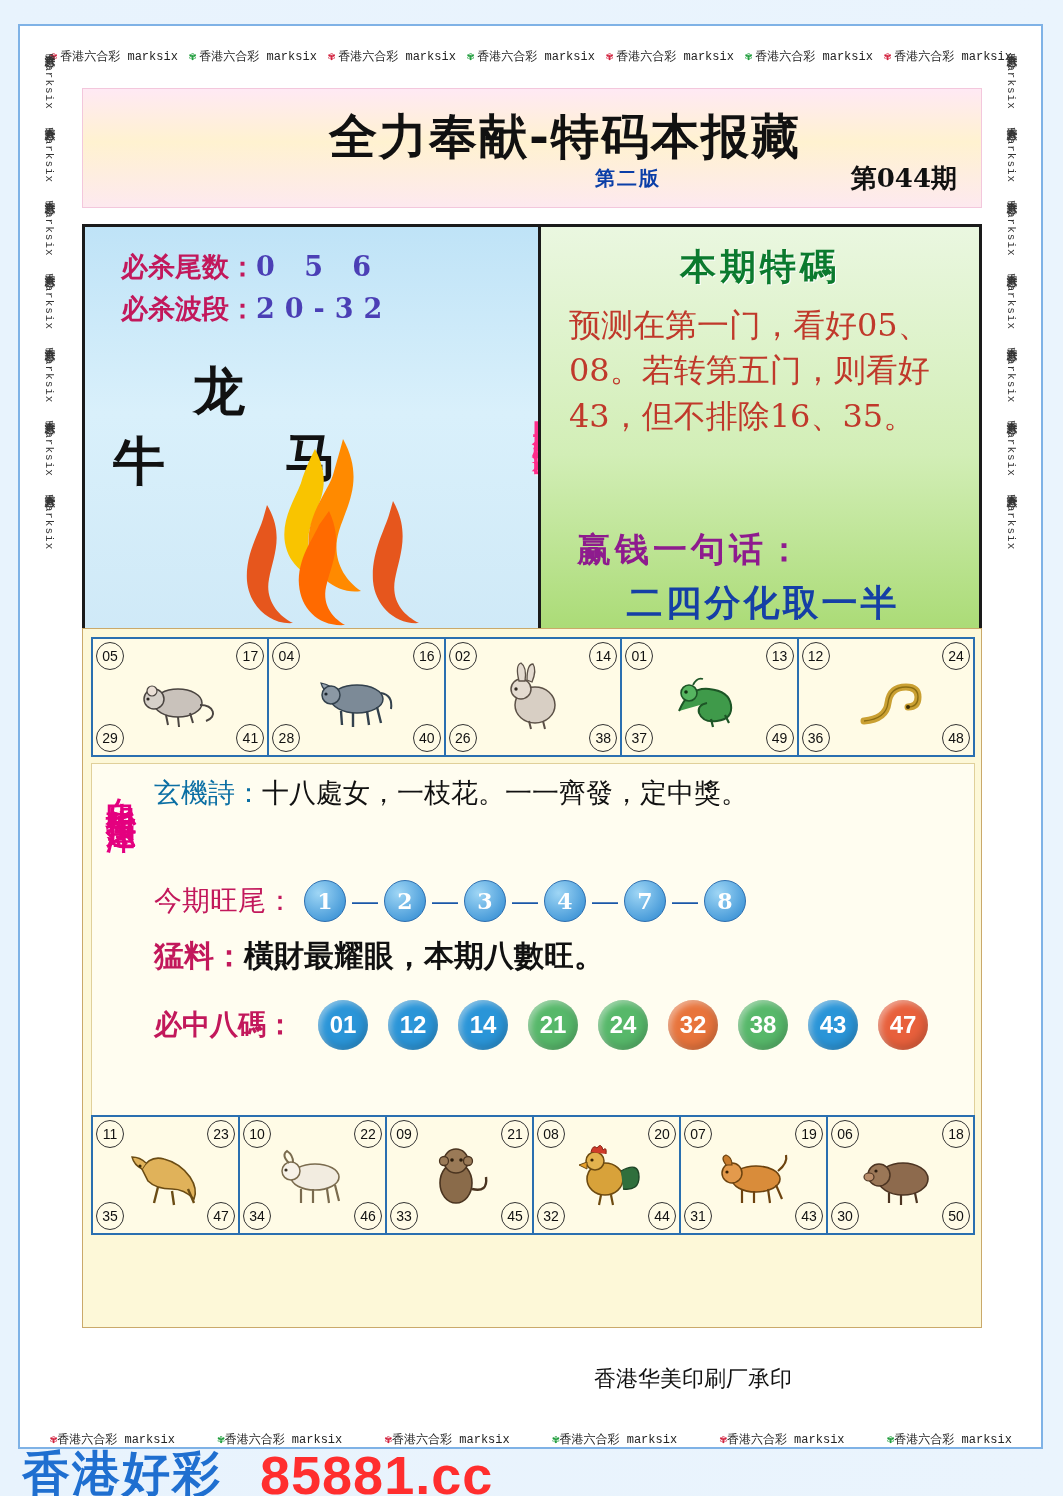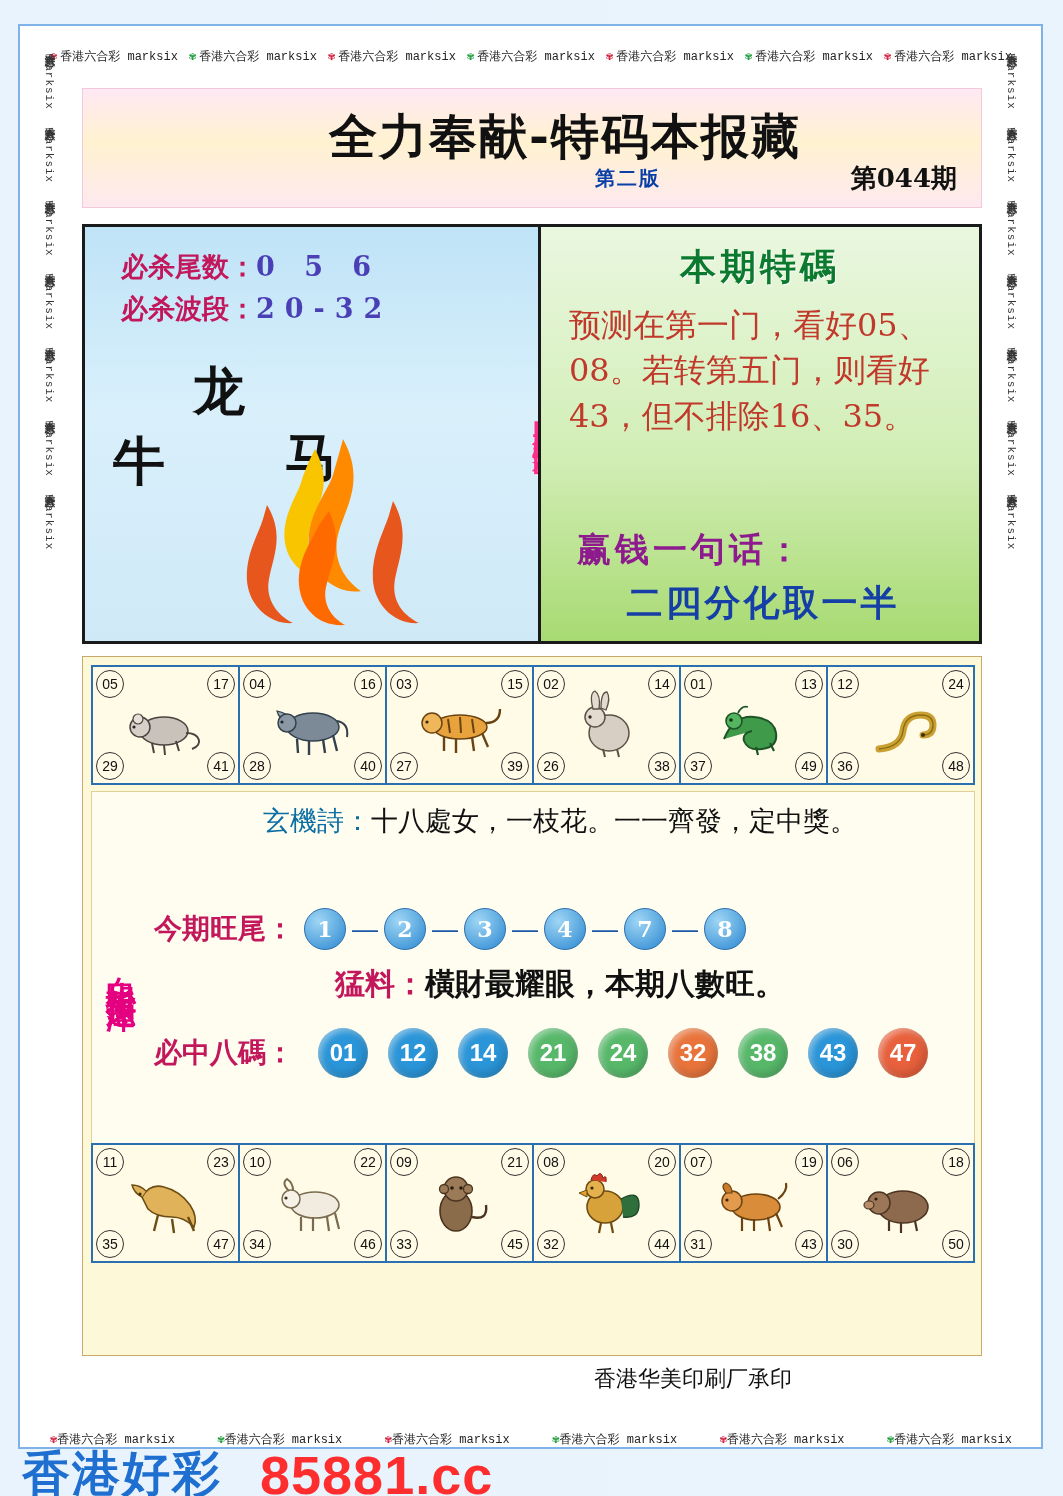--- a/index.html
+++ b/index.html
@@ -141,25 +141,24 @@
     letter-spacing:4px;
   }
   .pr-foot2{
     position:absolute;left:24px;right:18px;top:352px;text-align:center;
     font-family:"DejaVu Serif", serif;font-weight:bold;font-size:36px;color:#153fa6;
     letter-spacing:3px;
   }
 
   
   .body-box{
-    position:absolute;left:14px;top:580px;width:900px;height:700px;
+    position:absolute;left:14px;top:552px;width:900px;height:700px;
     background:#fdf8d8;
     border:1px solid #caa96a;
     box-sizing:border-box;
-    text-align:center;
   }
 
   .zodiac-strip{
     position:absolute;left:8px;width:884px;height:120px;
     display:flex;
     border:2px solid #2a6fb0;
     box-sizing:border-box;
     background:#fffbe6;
   }
   .zodiac-strip.top{top:8px;}
@@ -202,21 +201,21 @@
     position:absolute;left:62px;top:10px;right:8px;
     font-family:"DejaVu Serif", serif;font-size:27px;color:#111;
     line-height:1.42;
   }
   .poem .lbl{color:#0b6fa4;}
   .row-wang{
     position:absolute;left:62px;top:116px;right:8px;
     display:flex;align-items:center;gap:4px;
   }
   .row-wang .lbl{
-    font-family:"DejaVu Serif", serif;font-weight:bold;font-size:28px;color:#c2185b;
+    font-family:"DejaVu Serif", serif;font-weight:normal;font-size:28px;color:#c2185b;
     margin-right:6px;white-space:nowrap;
   }
   .wball{
     width:40px;height:40px;border-radius:50%;
     display:flex;align-items:center;justify-content:center;
     font-family:"DejaVu Serif", serif;font-size:22px;color:#fff;font-weight:bold;
     border:1px solid #2c6fb0;
   }
   .dash{font-size:26px;color:#1a57a8;padding:0 2px;}
   .row-meng{
@@ -367,34 +366,20 @@
           <span class="num tr">16</span>
           <span class="num bl">28</span>
           <span class="num br">40</span>
           <svg class="animal" viewBox="0 0 92 72">
             <ellipse cx="46" cy="38" rx="26" ry="14" fill="#7c8a97" stroke="#33414d" stroke-width="1.5"></ellipse>
             <path d="M20 34 q-8 -4 -10 -12 q10 2 14 8 Z" fill="#9aa7b3" stroke="#33414d" stroke-width="1.2"></path>
             <circle cx="20" cy="34" r="9" fill="#8b98a4" stroke="#33414d" stroke-width="1.5"></circle>
             <circle cx="15" cy="33" r="1.6" fill="#1d262e"></circle>
             <path d="M30 50 l1 14 M42 52 l0 14 M56 50 l2 14 M66 46 l4 16" stroke="#33414d" stroke-width="2.4" fill="none"></path>
             <path d="M70 32 q12 2 10 16" stroke="#33414d" stroke-width="2" fill="none"></path>
-          </svg>
-        </div>
-        <div class="zcell">
-          <span class="num tl">03</span>
-          <span class="num tr">15</span>
-          <span class="num bl">27</span>
-          <span class="num br">39</span>
-          <svg class="animal" viewBox="0 0 92 72">
-            <ellipse cx="46" cy="38" rx="27" ry="12" fill="#e8a33c" stroke="#6b4312" stroke-width="1.5"></ellipse>
-            <circle cx="18" cy="34" r="10" fill="#f0b75a" stroke="#6b4312" stroke-width="1.5"></circle>
-            <circle cx="13" cy="33" r="1.6" fill="#3a2408"></circle>
-            <path d="M34 30 l2 14 M46 28 l1 16 M58 30 l2 14" stroke="#6b4312" stroke-width="2" fill="none"></path>
-            <path d="M30 48 l0 14 M42 50 l0 14 M58 48 l2 14 M68 44 l6 14" stroke="#6b4312" stroke-width="2.4" fill="none"></path>
-            <path d="M72 34 q14 0 14 -14" stroke="#6b4312" stroke-width="2.4" fill="none"></path>
           </svg>
         </div>
         <div class="zcell">
           <span class="num tl">02</span>
           <span class="num tr">14</span>
           <span class="num bl">26</span>
           <span class="num br">38</span>
           <svg class="animal" viewBox="0 0 92 72">
             <ellipse cx="48" cy="44" rx="20" ry="18" fill="#d8cfc4" stroke="#5c5147" stroke-width="1.5"></ellipse>
             <circle cx="34" cy="28" r="10" fill="#e4dbd0" stroke="#5c5147" stroke-width="1.5"></circle>

